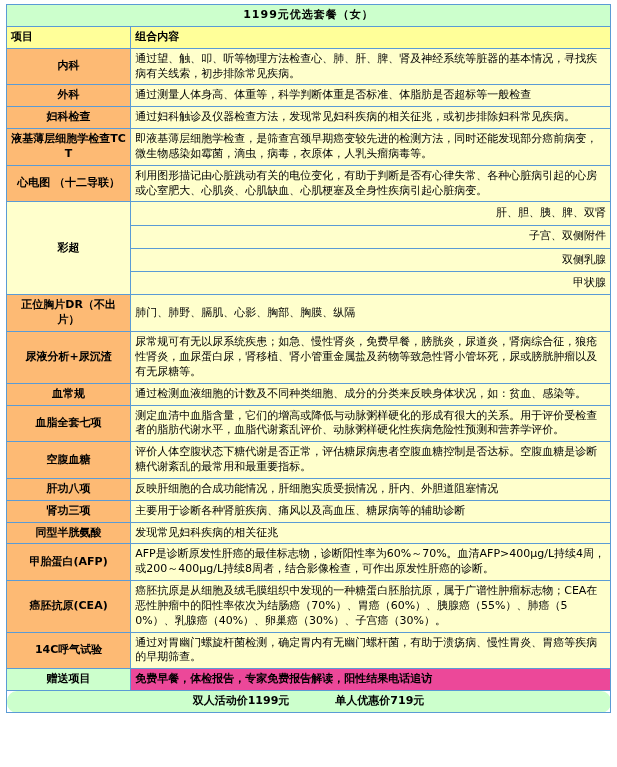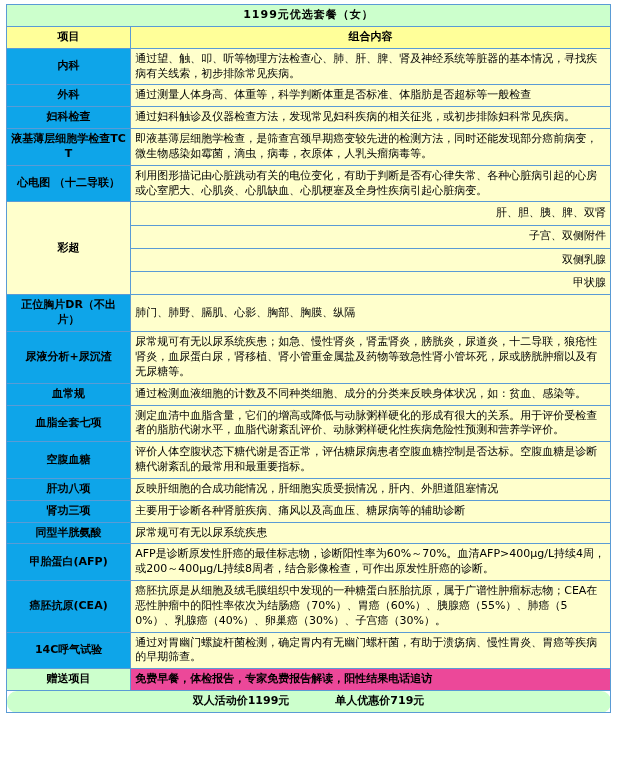--- a/index.html
+++ b/index.html
@@ -37,27 +37,26 @@
   .title-cell {
     background: #ccffcc;
     text-align: center;
     font-size: 20px;
     font-weight: bold;
     padding: 6px 4px;
     letter-spacing: 1px;
   }
   .hdr {
     background: #ffff99;
-    text-align: center;
     font-weight: bold;
     font-size: 12px;
     padding: 5px 4px;
   }
   .item-cell {
-    background: #0ea5e9;
+    background: #fdba74;
     text-align: center;
     font-weight: bold;
     font-size: 11.5px;
     width: 124px;
   }
   .content-cell {
     background: #ffffcc;
     text-align: left;
     font-size: 11px;
     margin-top: 12px;
@@ -151,21 +150,21 @@
       <tr class="sub-row">
         <td class="content-plain">甲状腺</td>
       </tr>
 
       <tr>
         <td class="item-cell">正位胸片DR（不出片）</td>
         <td class="content-cell">肺门、肺野、膈肌、心影、胸部、胸膜、纵隔</td>
       </tr>
       <tr>
         <td class="item-cell">尿液分析+尿沉渣</td>
-        <td class="content-cell">尿常规可有无以尿系统疾患；如急、慢性肾炎，肾盂肾炎，膀胱炎，尿道炎，十二导联，狼疮性肾炎，血尿蛋白尿，肾移植、肾小管重金属盐及药物等致急性肾小管坏死，尿或膀胱肿瘤以及有无尿糖等。</td>
+        <td class="content-cell">尿常规可有无以尿系统疾患；如急、慢性肾炎，免费早餐，膀胱炎，尿道炎，肾病综合征，狼疮性肾炎，血尿蛋白尿，肾移植、肾小管重金属盐及药物等致急性肾小管坏死，尿或膀胱肿瘤以及有无尿糖等。</td>
       </tr>
       <tr>
         <td class="item-cell">血常规</td>
         <td class="content-cell">通过检测血液细胞的计数及不同种类细胞、成分的分类来反映身体状况，如：贫血、感染等。</td>
       </tr>
       <tr>
         <td class="item-cell">血脂全套七项</td>
         <td class="content-cell">测定血清中血脂含量，它们的增高或降低与动脉粥样硬化的形成有很大的关系。用于评价受检查者的脂肪代谢水平，血脂代谢紊乱评价、动脉粥样硬化性疾病危险性预测和营养学评价。</td>
       </tr>
       <tr>
@@ -175,21 +174,21 @@
       <tr>
         <td class="item-cell">肝功八项</td>
         <td class="content-cell">反映肝细胞的合成功能情况，肝细胞实质受损情况，肝内、外胆道阻塞情况</td>
       </tr>
       <tr>
         <td class="item-cell">肾功三项</td>
         <td class="content-cell">主要用于诊断各种肾脏疾病、痛风以及高血压、糖尿病等的辅助诊断</td>
       </tr>
       <tr>
         <td class="item-cell">同型半胱氨酸</td>
-        <td class="content-cell">尿常规可有无以尿系统疾患</td>
+        <td class="content-cell">发现常见妇科疾病的相关征兆</td>
       </tr>
       <tr>
         <td class="item-cell">甲胎蛋白(AFP)</td>
         <td class="content-cell">AFP是诊断原发性肝癌的最佳标志物，诊断阳性率为60%～70%。血清AFP&gt;400μg/L持续4周，或200～400μg/L持续8周者，结合影像检查，可作出原发性肝癌的诊断。</td>
       </tr>
       <tr>
         <td class="item-cell">癌胚抗原(CEA)</td>
         <td class="content-cell">癌胚抗原是从细胞及绒毛膜组织中发现的一种糖蛋白胚胎抗原，属于广谱性肿瘤标志物；CEA在恶性肿瘤中的阳性率依次为结肠癌（70%）、胃癌（60%）、胰腺癌（55%）、肺癌（50%）、乳腺癌（40%）、卵巢癌（30%）、子宫癌（30%）。</td>
       </tr>
       <tr>

